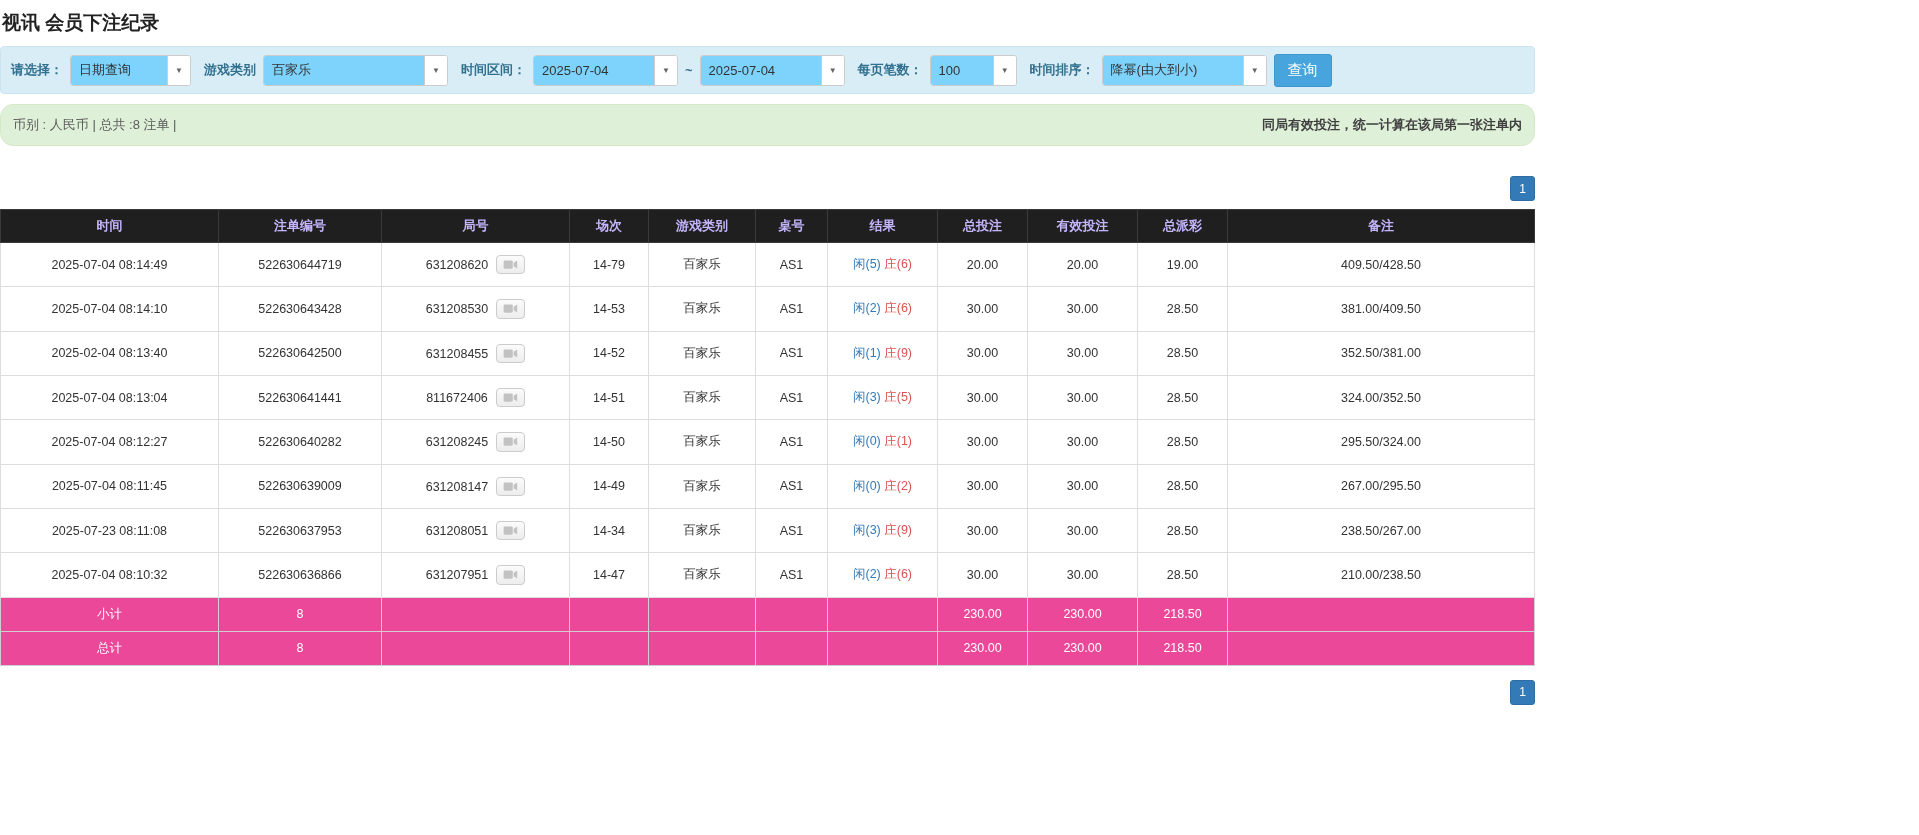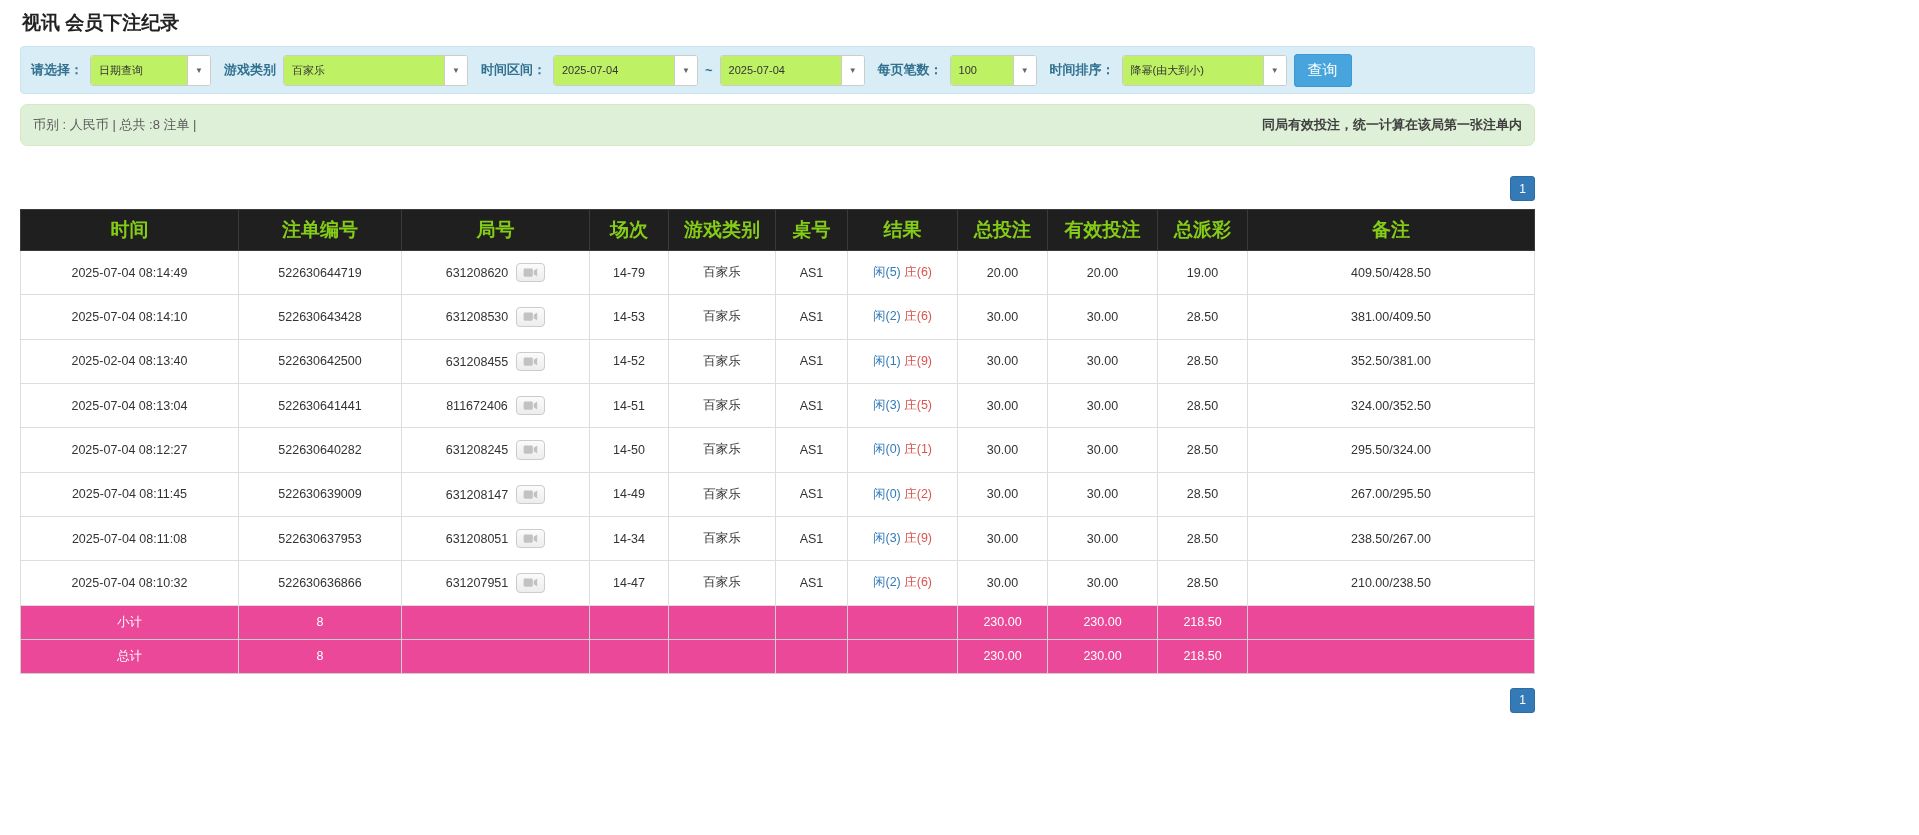--- a/index.html
+++ b/index.html
@@ -3,21 +3,21 @@
 <meta charset="utf-8">
 <style>
   * { box-sizing: border-box; }
   html, body { margin: 0; padding: 0; background: #fff; }
   body {
     font-family: "Liberation Sans", "DejaVu Sans", sans-serif;
     font-size: 13px;
     color: #333;
     width: 1919px;
   }
-  .page { width: 1545px; padding: 6px 10px 10px 20px; }
+  .page { width: 1545px; padding: 6px 10px 10px 0; }
 
   h1.page-title {
     font-size: 19px;
     font-weight: bold;
     color: #222;
     margin: 4px 0 10px 2px;
   }
 
   
   .filter-bar {
@@ -43,24 +43,24 @@
     background: #fff;
     border: 1px solid #ccc;
     border-radius: 3px;
     height: 31px;
     overflow: hidden;
   }
   .combo input {
     border: none;
     outline: none;
     padding: 0 8px;
-    font-size: 11px;
+    font-size: 13px;
     color: #333;
     font-family: inherit;
-    background: #bef264;
+    background: #7dd3fc;
   }
   .combo .caret-btn {
     width: 23px;
     border: none;
     border-left: 1px solid #ccc;
     background: #fff;
     color: #666;
     font-size: 8px;
     cursor: pointer;
     display: flex;
@@ -77,21 +77,21 @@
     border-radius: 3px;
     cursor: pointer;
     font-family: inherit;
   }
 
   
   .summary-bar {
     margin-top: 10px;
     background: #dff0d8;
     border: 1px solid #d6e9c6;
-    border-radius: 7px;
+    border-radius: 13px;
     padding: 11px 12px;
     display: flex;
     justify-content: space-between;
     align-items: center;
   }
   .summary-left { color: #5a5a5a; }
   .summary-right { color: #404040; font-weight: bold; }
 
   
   .pager { text-align: right; }
@@ -110,23 +110,23 @@
   }
 
   
   table.records {
     width: 100%;
     border-collapse: collapse;
     table-layout: fixed;
   }
   table.records thead th {
     background: #1f1f1f;
-    color: #84cc16;
+    color: #c4b5fd;
     font-weight: bold;
-    font-size: 19px;
+    font-size: 13px;
     padding: 7px 4px;
     border: 1px solid #3a3a3a;
     text-align: center;
   }
   table.records tbody td {
     background: #fff;
     border: 1px solid #ddd;
     text-align: center;
     padding: 12px 6px;
     font-size: 12.5px;
@@ -371,21 +371,21 @@
       <span class="player">闲(0)</span>
       <span class="banker">庄(2)</span>
     </td>
     <td class="bet-link">30.00</td>
     <td>30.00</td>
     <td>28.50</td>
     <td>267.00/295.50</td>
   </tr>
 
   <tr>
-    <td>2025-07-04 08:11:08</td>
+    <td>2025-07-23 08:11:08</td>
     <td>522630637953</td>
     <td>
       <span class="round-num">631208051</span><button class="video-btn"><svg width="15" height="11" viewBox="0 0 16 12" aria-hidden="true">
                 <rect x="0.5" y="1.5" width="10" height="9" rx="1.5" fill="#c2c2c2"></rect>
                 <path d="M11.5 4.2 L15.3 1.7 L15.3 10.3 L11.5 7.8 Z" fill="#c2c2c2"></path>
               </svg></button>
     </td>
     <td>14-34</td>
     <td>百家乐</td>
     <td>AS1</td>

